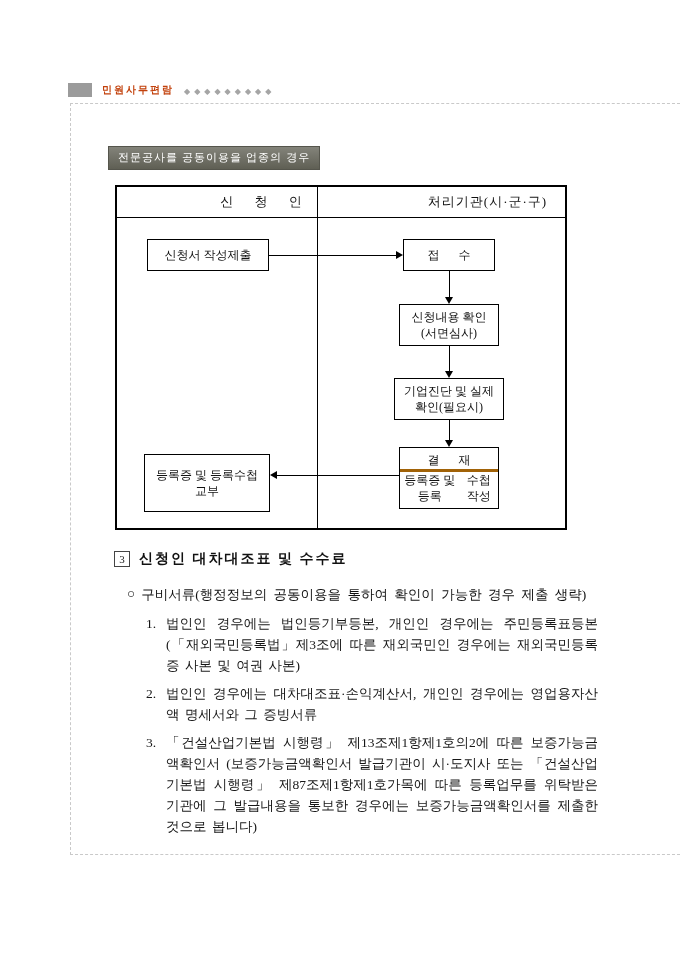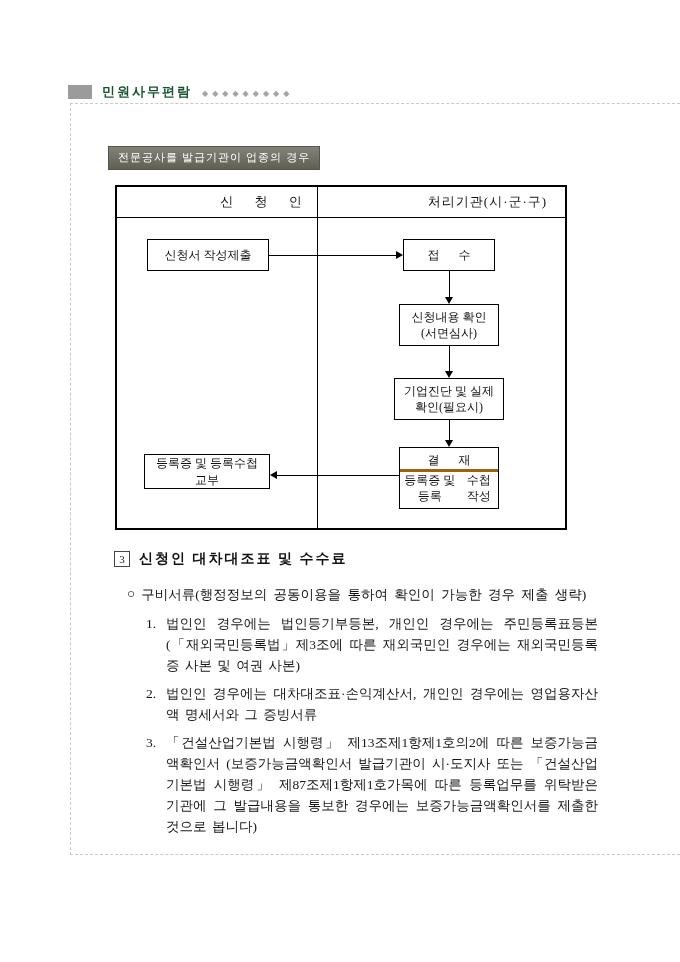--- a/index.html
+++ b/index.html
@@ -15,21 +15,21 @@
 
   
   .doc-header {
     position:absolute; left:68px; top:83px;
     display:flex; align-items:center; gap:10px;
   }
   .header-block {
     width:24px; height:14px; background:#9b9b9b;
   }
   .header-title {
-    font-size:13px; font-weight:bold; color:#14532d; letter-spacing:2px;
+    font-size:10px; font-weight:bold; color:#c2410c; letter-spacing:2px;
   }
   .header-diamonds {
     font-size:8px; color:#a5a5a5; letter-spacing:4px; padding-top:2px;
   }
 
   
   .dotted-frame {
     position:absolute; left:70px; top:103px; width:610px; height:752px;
     border-top:1px dashed #c9c9c9;
     border-left:1px dashed #c9c9c9;
@@ -71,21 +71,21 @@
   .node-review   { left:282px; top:117px; width:100px; height:42px; }
   .node-diagnosis{ left:277px; top:191px; width:110px; height:42px; }
   .node-approval { left:282px; top:260px; width:100px; height:62px; padding:0; display:block; }
   .node-approval .ap-top {
     height:24px; line-height:24px; border-bottom:3px solid #a16207;
     letter-spacing:8px; text-indent:8px; text-align:center;
   }
   .node-approval .ap-bottom {
     height:36px; display:flex; flex-direction:row; justify-content:center; text-align:center;
   }
-  .node-issue    { left:27px;  top:267px; width:126px; height:35px;justify-content:space-between; }
+  .node-issue    { left:27px;  top:267px; width:126px; height:58px; }
 
   .fc-line  { position:absolute; background:#000; }
   .fc-head  { position:absolute; width:0; height:0; }
   .head-right { border-top:4px solid transparent; border-bottom:4px solid transparent; border-left:7px solid #000; }
   .head-left  { border-top:4px solid transparent; border-bottom:4px solid transparent; border-right:7px solid #000; }
   .head-down  { border-left:4px solid transparent; border-right:4px solid transparent; border-top:7px solid #000; }
 
   
   .section-heading {
     position:absolute; left:114px; top:550px;
@@ -117,21 +117,21 @@
 <div class="page">
 
   <div class="doc-header">
     <div class="header-block"></div>
     <div class="header-title">민원사무편람</div>
     <div class="header-diamonds">◆◆◆◆◆◆◆◆◆</div>
   </div>
 
   <div class="dotted-frame"></div>
 
-  <div class="section-label">전문공사를 발급기관이 업종의 경우</div>
+  <div class="section-label">전문공사를 공동이용을 업종의 경우</div>
 
   <div class="flowchart">
     <div class="fc-vdivider"></div>
     <div class="fc-hdivider"></div>
     <div class="fc-header left">신 청 인</div>
     <div class="fc-header right">처리기관(시·군·구)</div>
 
     <div class="fc-line" style="left:152px; top:68px; width:127px; height:1px;"></div>
     <div class="fc-head head-right" style="left:279px; top:64px;"></div>
 

